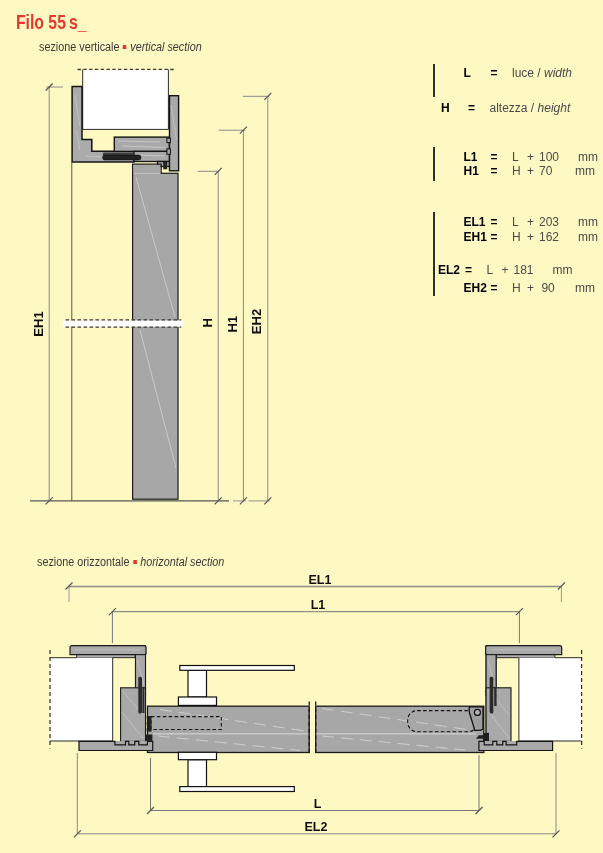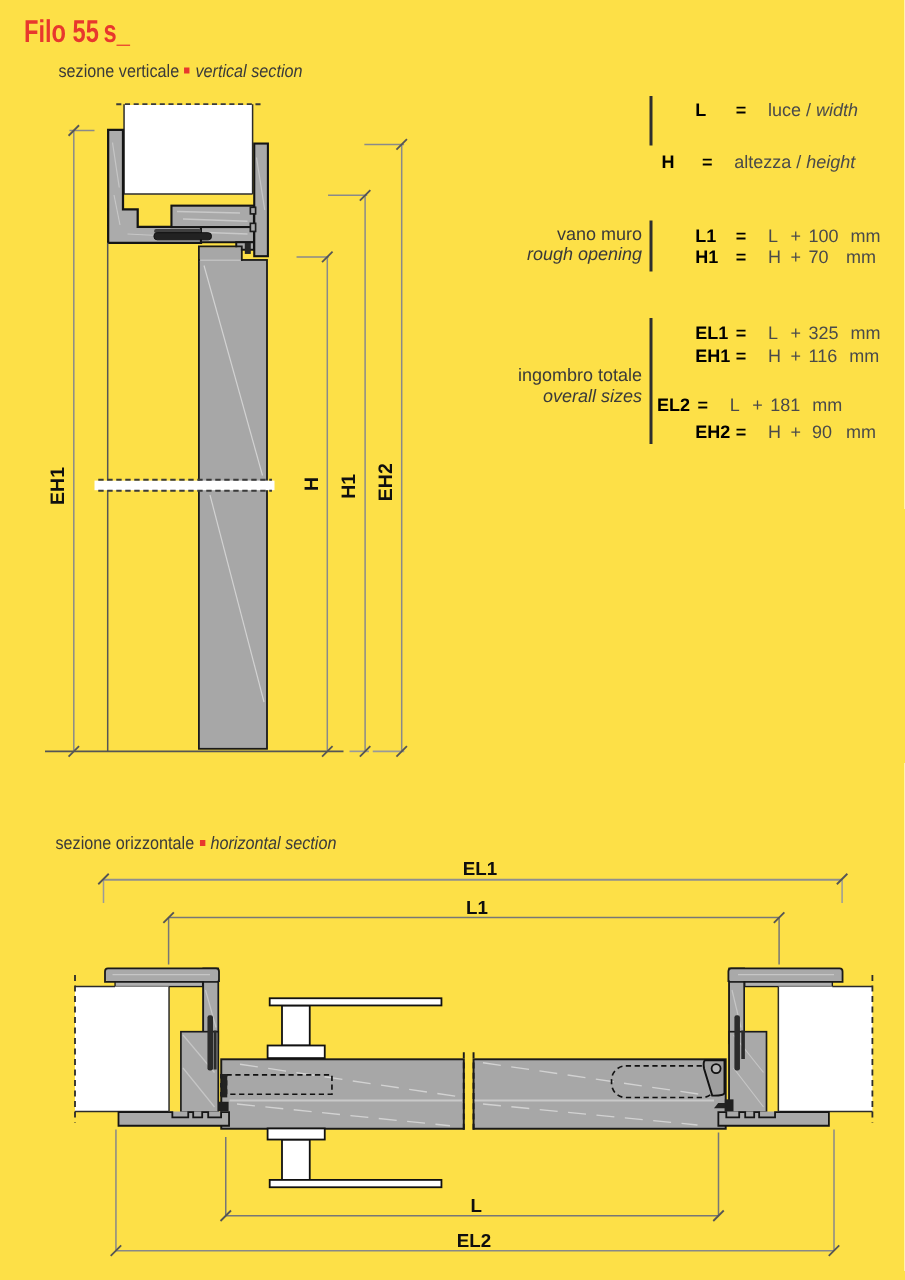--- a/index.html
+++ b/index.html
@@ -1,26 +1,26 @@
 <!DOCTYPE html>
 <html><head>
 <meta charset="utf-8">
 <style>
   html,body{margin:0;padding:0;background:#fff;}
-  #page{position:relative;width:603px;height:853px;background:#fde047;overflow:hidden;
+  #page{position:relative;width:603px;height:853px;background:#fef9c3;overflow:hidden;
         font-family:"Liberation Sans", sans-serif;}
   .abs{position:absolute;}
   .lbl{font-size:12px;color:#3a3a3a;white-space:nowrap;transform:scaleX(0.9);transform-origin:left top;}
   .bullet{display:inline-block;width:4px;height:4px;background:#e8382d;vertical-align:2px;margin:0 4px;}
   .rowtxt{font-size:12px;color:#3c3c3c;white-space:nowrap;padding-left:22px;}
   .sym{display:inline-block;width:27px;font-weight:bold;color:#000;}
   .eq{display:inline-block;width:21.5px;font-weight:bold;color:#000;}
   .op{display:inline-block;width:15px;color:#4a4a4a;}
   .plus{display:inline-block;width:12px;color:#4a4a4a;}
-  .num{display:inline-block;min-width:17px;margin-right:8px;color:#4a4a4a;}
+  .num{display:inline-block;min-width:17px;margin-right:19px;color:#4a4a4a;}
   .unit{color:#4a4a4a;margin-top:16px;}
   .leftlab{font-size:12px;color:#3a3a3a;text-align:right;white-space:nowrap;line-height:12.6px;}
   .div{width:1.5px;background:#2e2e2e;}
 </style>
 </head>
 <body>
 <div id="page">
 
 <div class="abs" style="left:16px;top:10px;font-size:21px;font-weight:bold;color:#e8382d;transform:scaleX(0.75);transform-origin:left top;white-space:nowrap;">Filo 55 s_</div>
 
@@ -28,35 +28,33 @@
 
 <div class="abs lbl" style="left:37px;top:555px;">sezione orizzontale<span class="bullet"></span><i>horizontal section</i></div>
 
 
 <div class="abs div" style="left:433px;top:64px;height:33px;"></div>
 
 <div class="abs rowtxt" style="left:441.5px;top:66px;"><span class="sym">L</span><span class="eq">=</span><span style="color:#4a4a4a;">luce / <i>width</i></span></div>
 
 <div class="abs rowtxt" style="left:419px;top:81px;margin-top:20px;"><span class="sym">H</span><span class="eq">=</span><span style="color:#4a4a4a;">altezza / <i>height</i></span></div>
 
-<div class="abs leftlab" style="left:300px;top:150px;width:128px;">vano muro<br><i>rough opening</i></div>
 
 <div class="abs div" style="left:433px;top:147px;height:34px;"></div>
 
 <div class="abs rowtxt" style="left:441.5px;top:149.5px;"><span class="sym">L1</span><span class="eq">=</span><span class="op">L</span><span class="plus">+</span><span class="num">100</span><span class="unit">mm</span></div>
 
 <div class="abs rowtxt" style="left:441.5px;top:163.5px;"><span class="sym">H1</span><span class="eq">=</span><span class="op">H</span><span class="plus">+</span><span class="num">70</span><span class="unit">mm</span></div>
 
-<div class="abs leftlab" style="left:300px;top:243px;width:128px;line-height:14.2px;">ingombro totale<br><i>overall sizes</i></div>
 
 <div class="abs div" style="left:433px;top:212px;height:84px;"></div>
 
-<div class="abs rowtxt" style="left:441.5px;top:214.5px;"><span class="sym">EL1</span><span class="eq">=</span><span class="op">L</span><span class="plus">+</span><span class="num">325</span><span class="unit">mm</span></div>
-
-<div class="abs rowtxt" style="left:441.5px;top:229.5px;"><span class="sym">EH1</span><span class="eq">=</span><span class="op">H</span><span class="plus">+</span><span class="num">116</span><span class="unit">mm</span></div>
+<div class="abs rowtxt" style="left:441.5px;top:214.5px;"><span class="sym">EL1</span><span class="eq">=</span><span class="op">L</span><span class="plus">+</span><span class="num">203</span><span class="unit">mm</span></div>
+
+<div class="abs rowtxt" style="left:441.5px;top:229.5px;"><span class="sym">EH1</span><span class="eq">=</span><span class="op">H</span><span class="plus">+</span><span class="num">162</span><span class="unit">mm</span></div>
 
 <div class="abs rowtxt" style="left:416px;top:263px;"><span class="sym">EL2</span><span class="eq">=</span><span class="op">L</span><span class="plus">+</span><span class="num">181</span><span class="unit">mm</span></div>
 
 <div class="abs rowtxt" style="left:441.5px;top:280.5px;"><span class="sym">EH2</span><span class="eq">=</span><span class="op">H</span><span class="plus">+</span><span class="num"> 90</span><span class="unit">mm</span></div>
 
 <svg class="abs" style="left:0;top:0;" width="603" height="853" viewBox="0 0 603 853">
 
 <line x1="77.5" y1="69.5" x2="174.5" y2="69.5" stroke="#3a3a3a" stroke-width="1.4" stroke-dasharray="3.4,2.4"></line>
 
 <g>

